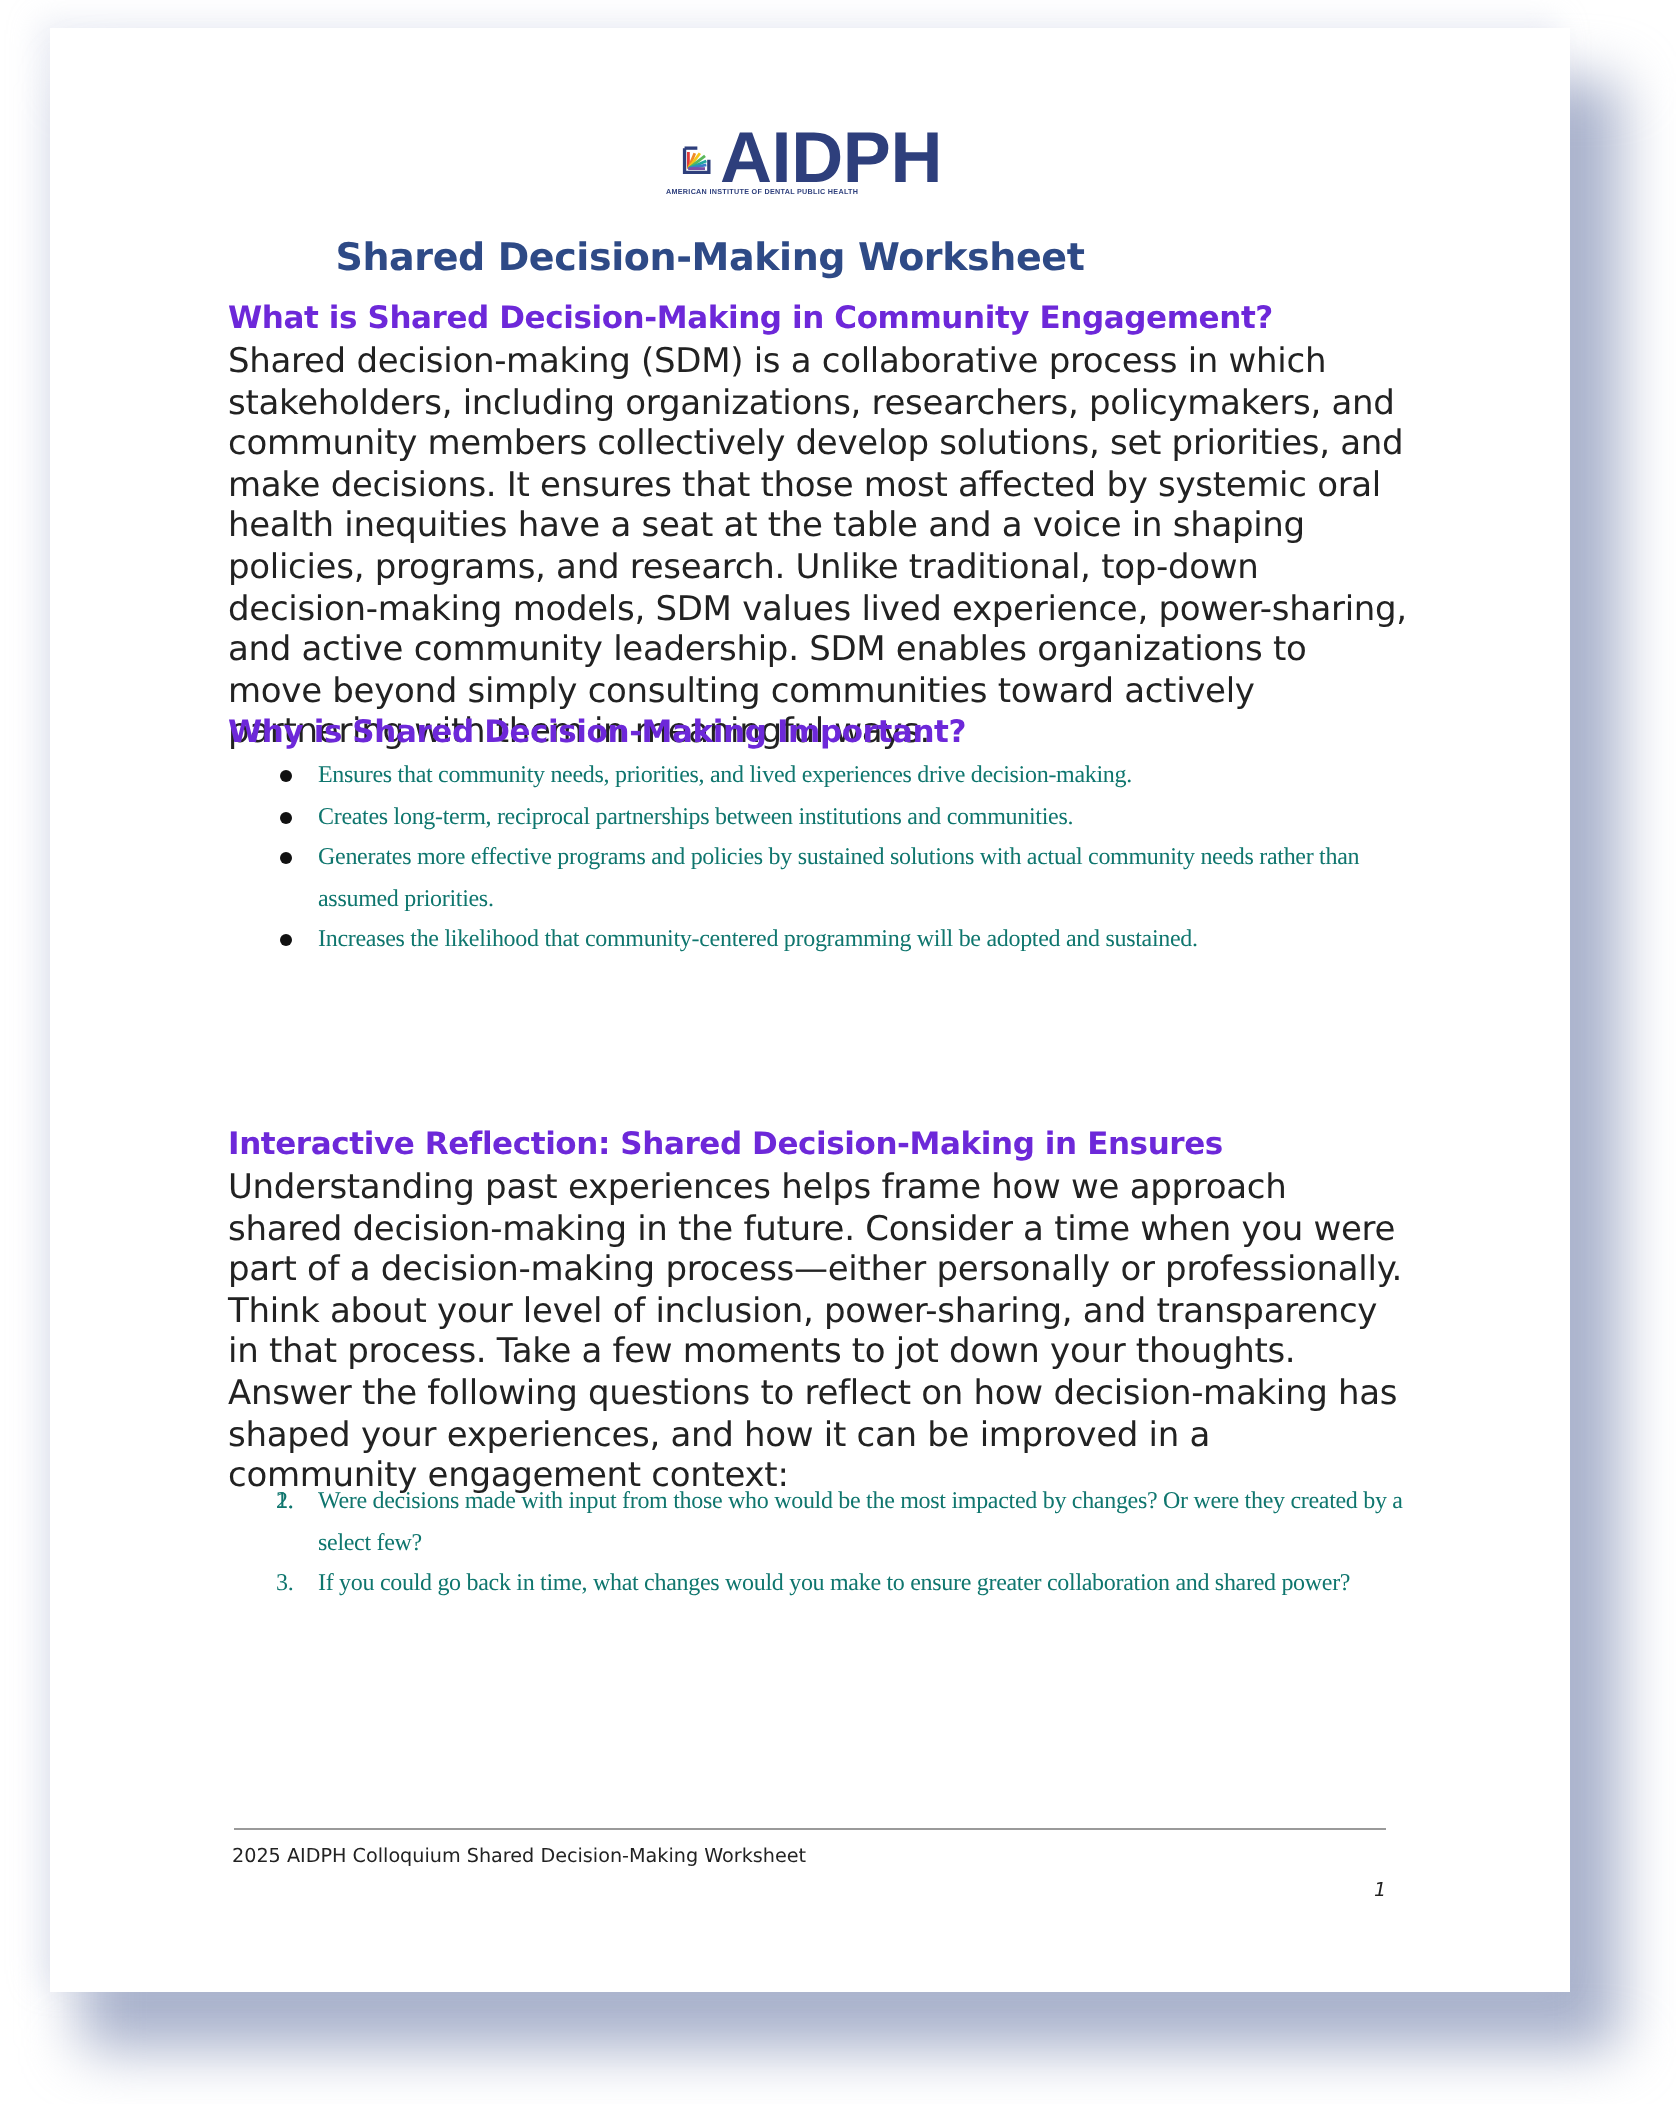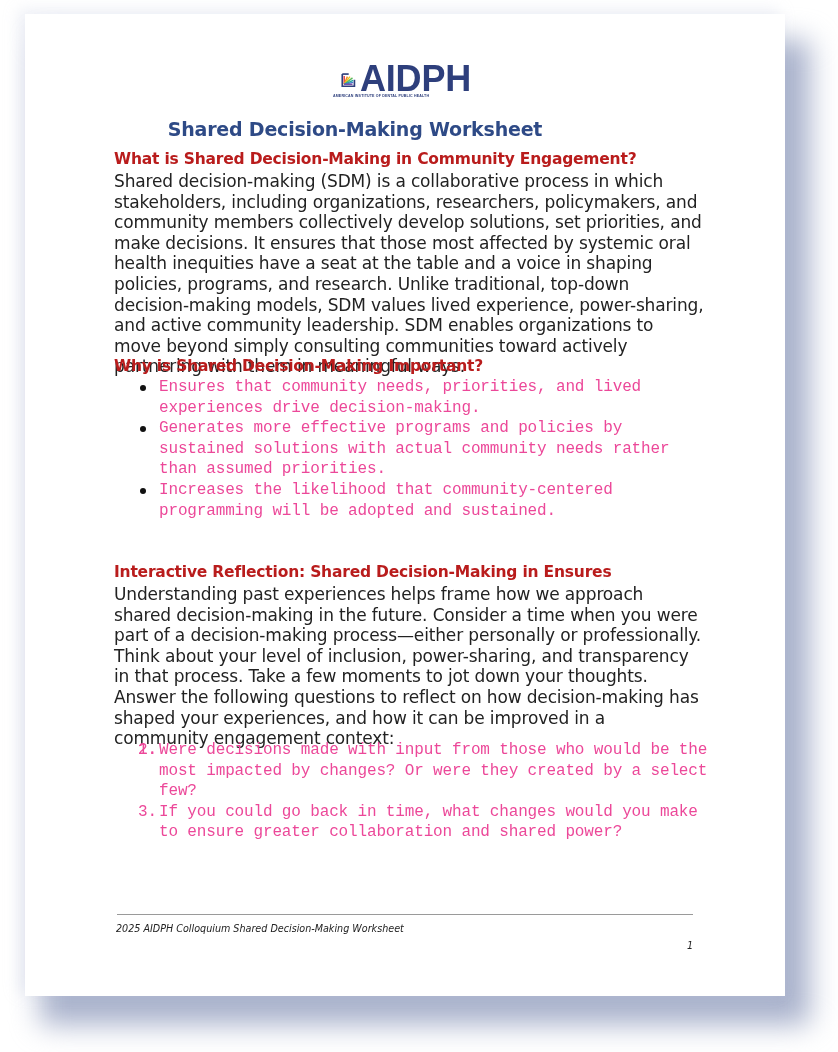--- a/index.html
+++ b/index.html
@@ -34,44 +34,44 @@
   }
 
   .title {
     position: absolute; left: 0; width: 660px; top: 104px; text-align: center;
     font-family: "DejaVu Sans", sans-serif; font-weight: 700; font-size: 19px;
     color: #2e4a86; letter-spacing: -0.2px;
   }
   h2 {
     position: absolute; left: 89px;
     font-family: "DejaVu Sans", sans-serif; font-weight: 700; font-size: 15.5px;
-    color: #b91c1c; letter-spacing: -0.2px; white-space: nowrap;
+    color: #6d28d9; letter-spacing: -0.2px; white-space: nowrap;
   }
   .para {
     position: absolute; left: 89px; width: 590px;
     font-family: "DejaVu Sans", sans-serif; font-size: 17px; line-height: 20.6px;
     color: #222222; letter-spacing: -0.15px;
   }
   .list { position: absolute; left: 89px; width: 600px; list-style: none; }
   .list li {
     position: relative; padding-left: 45px;
-    font-family: Liberation Mono, monospace; font-size: 16px; line-height: 20.6px;
-    color: #ec4899; letter-spacing: -0.15px;
+    font-family: Liberation Serif, serif; font-size: 12px; line-height: 20.6px;
+    color: #0f766e; letter-spacing: -0.15px;
   }
   .list .marker { position: absolute; left: 24px; top: 0; }
   .list .bullet-dot {
     position: absolute; left: 26px; top: 8px; width: 6px; height: 6px;
     border-radius: 50%; background: #111111;
   }
   .footer-rule {
     position: absolute; left: 92px; top: 900px; width: 576px; height: 1px; background: #9a9a9a;
   }
   .footer-text {
     position: absolute; left: 91px; top: 909px;
-    font-family: "DejaVu Sans", sans-serif; font-style: italic; font-size: 9.6px; color: #222;
+    font-family: "DejaVu Sans", sans-serif; font-size: 9.6px; color: #222;
   }
   .page-num {
     position: absolute; left: 662px; top: 926px;
     font-family: "DejaVu Sans", sans-serif; font-style: italic; font-size: 9.6px; color: #222;
   }
 </style>
 </head>
 <body>
 
 <div class="shadow"></div>
@@ -104,20 +104,24 @@
   <p class="para" style="top:157px;">Shared decision-making (SDM) is a collaborative process in which stakeholders, including organizations, researchers, policymakers, and community members collectively develop solutions, set priorities, and make decisions. It ensures that those most affected by systemic oral health inequities have a seat at the table and a voice in shaping policies, programs, and research. Unlike traditional, top-down decision-making models, SDM values lived experience, power-sharing, and active community leadership. SDM enables organizations to move beyond simply consulting communities toward actively partnering with them in meaningful ways.</p>
 
   <h2 style="top:343px;">Why is Shared Decision-Making Important?</h2>
   <ul class="list" style="top:363px;">
     <li>
       <span class="bullet-dot"></span>
       <span>Ensures that community needs, priorities, and lived experiences drive decision-making.</span>
     </li>
     <li>
       <span class="bullet-dot"></span>
+      <span>Creates long-term, reciprocal partnerships between institutions and communities.</span>
+    </li>
+    <li>
+      <span class="bullet-dot"></span>
       <span>Generates more effective programs and policies by sustained solutions with actual community needs rather than assumed priorities.</span>
     </li>
     <li>
       <span class="bullet-dot"></span>
       <span>Increases the likelihood that community-centered programming will be adopted and sustained.</span>
     </li>
   </ul>
 
   <h2 style="top:549px;">Interactive Reflection: Shared Decision-Making in Ensures</h2>
   <p class="para" style="top:570px;">Understanding past experiences helps frame how we approach shared decision-making in the future. Consider a time when you were part of a decision-making process—either personally or professionally. Think about your level of inclusion, power-sharing, and transparency in that process. Take a few moments to jot down your thoughts. Answer the following questions to reflect on how decision-making has shaped your experiences, and how it can be improved in a community engagement context:</p>

